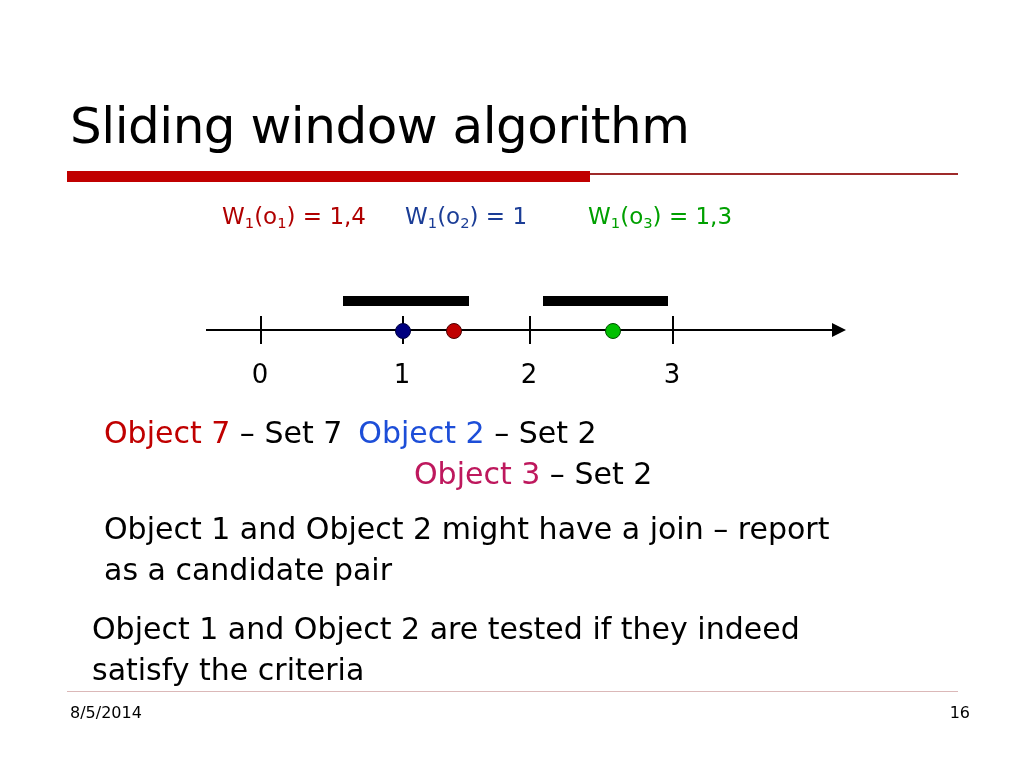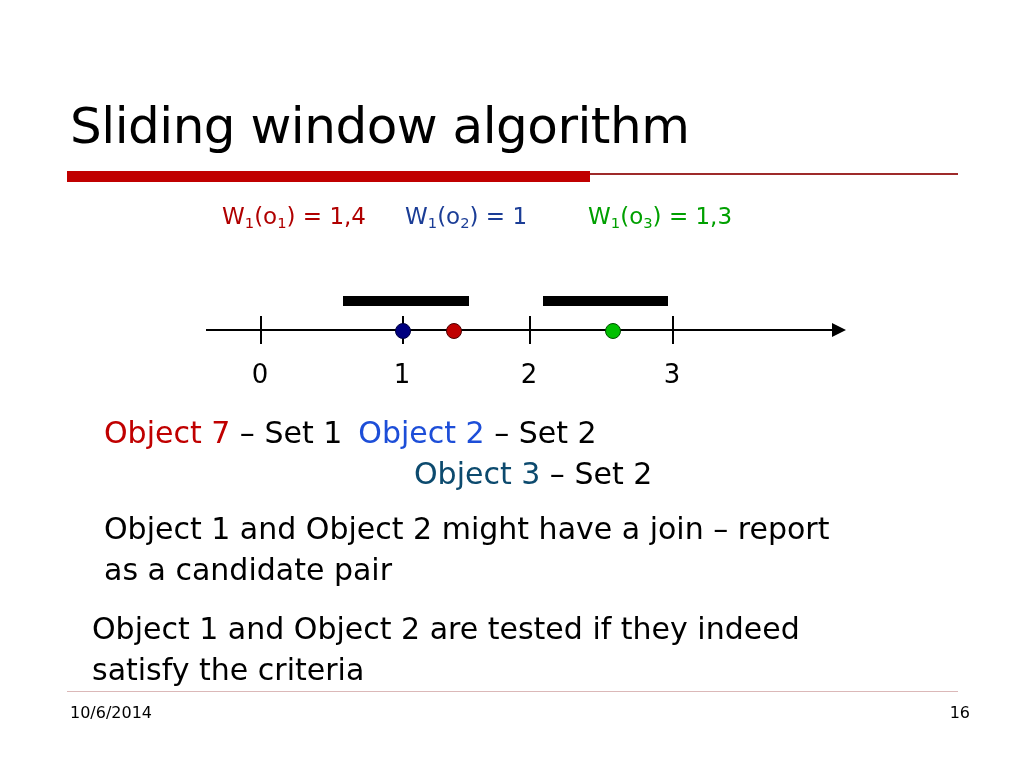--- a/index.html
+++ b/index.html
@@ -153,21 +153,21 @@
     top: 508px;
     width: 760px;
   }
   #para-2 {
     left: 92px;
     top: 608px;
     width: 760px;
   }
   .c-red   { color: #c00000; }
   .c-blue  { color: #1d4ed8; }
-  .c-green { color: #0c4a6e; }
+  .c-green { color: #be185d; }
   .gap-between-legends { display: inline-block; width: 16px; }
 
   
   #footer-rule {
     position: absolute;
     left: 67px;
     top: 691px;
     width: 891px;
     height: 1px;
     background: #dbb8b8;
@@ -214,22 +214,22 @@
   <div class="tick-label" id="tick-label-0" style="left: 260px;">0</div>
   <div class="tick-label" id="tick-label-1" style="left: 402px;">1</div>
   <div class="tick-label" id="tick-label-2" style="left: 529px;">2</div>
   <div class="tick-label" id="tick-label-3" style="left: 672px;">3</div>
 
   <div class="obj-dot" id="dot-o2" style="left: 402px; background: rgb(0, 0, 128);"></div>
   <div class="obj-dot" id="dot-o1" style="left: 453px; background: rgb(192, 0, 0);"></div>
   <div class="obj-dot" id="dot-o3" style="left: 612px; background: rgb(0, 192, 0);"></div>
 </div>
 
-<div class="body-text" id="legend-line-1"><span class="c-red">Object 7</span><span> – Set 1</span><span class="gap-between-legends"></span><span class="c-blue">Object 2</span><span> – Set 2</span></div>
+<div class="body-text" id="legend-line-1"><span class="c-red">Object 7</span><span> – Set 7</span><span class="gap-between-legends"></span><span class="c-blue">Object 2</span><span> – Set 2</span></div>
 
 <div class="body-text" id="legend-line-2"><span class="c-green">Object 3</span><span> – Set 2</span></div>
 
 <div class="body-text" id="para-1">Object 1 and Object 2 might have a join – report as a candidate pair</div>
 <div class="body-text" id="para-2">Object 1 and Object 2 are tested if they indeed satisfy the criteria</div>
 
 <div id="footer-rule"></div>
-<div id="footer-date">10/6/2014</div>
+<div id="footer-date">8/5/2014</div>
 <div id="footer-slide-number">16</div>
 
 </body></html>

